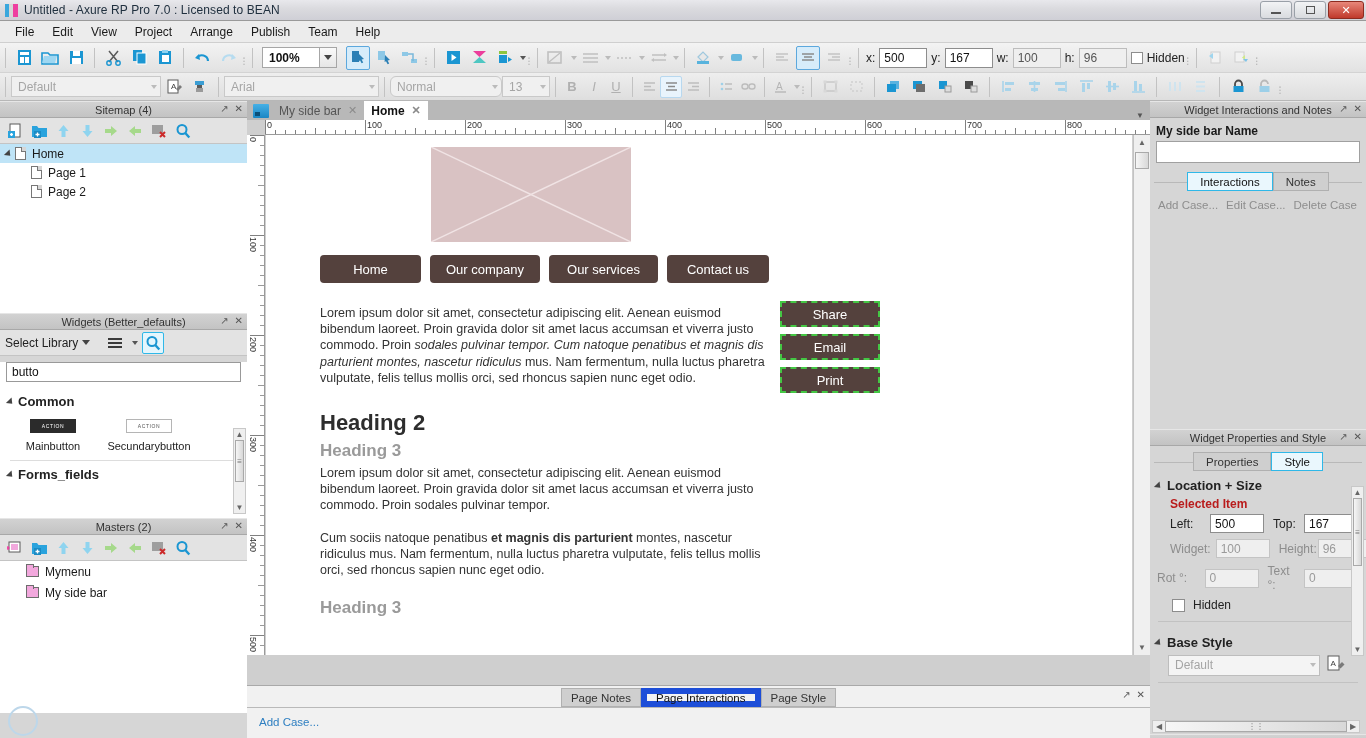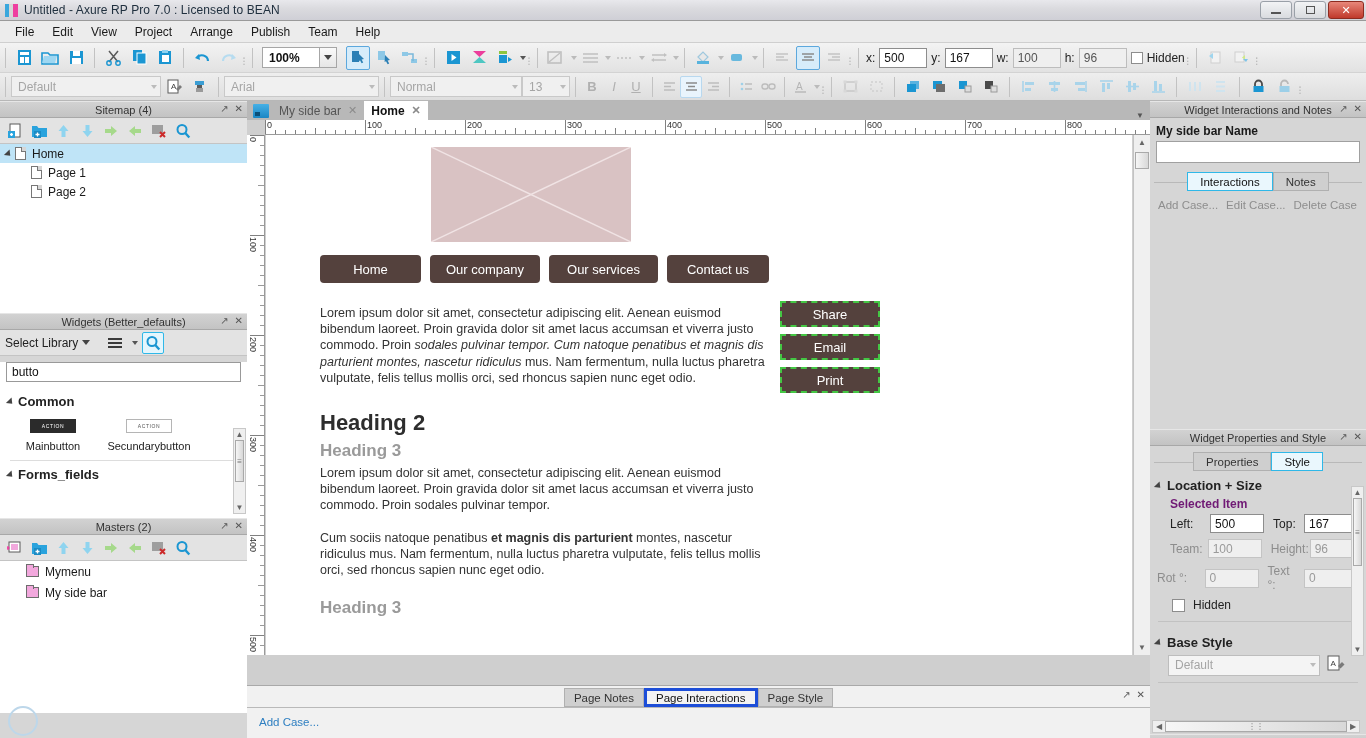--- a/index.html
+++ b/index.html
@@ -148,21 +148,21 @@
   .h1{font-size:30px;font-weight:bold;color:#2d2d2d;letter-spacing:-.3px;}
   .h2{font-size:22px;font-weight:bold;color:#2d2d2d;}
   .h3{font-size:17px;font-weight:bold;color:#9a9a9a;}
   .bodytxt{font-size:12.5px;color:#333;line-height:16.2px;}
   .sidebtn{width:100px;height:26px;background:#54413d;color:#fff;display:flex;align-items:center;justify-content:center;font-size:13px;border:2px dashed #44c744;}
 
   
   .bpanel{position:absolute;left:247px;top:685px;width:903px;height:53px;background:#f1f1f1;border-top:1px solid #a9a9a9;}
   .btabs{position:absolute;left:0;top:2px;width:100%;height:20px;display:flex;justify-content:center;}
   .btab{height:19px;padding:0 9px;display:flex;align-items:center;font-size:11.5px;background:#cfcfcf;border:1px solid #b0b0b0;color:#333;}
-  .btab.active{background:#f3f3f3;border:3px solid #1d4ed8;color:#111;}
+  .btab.active{background:#f3f3f3;border:6px solid #1d4ed8;color:#111;}
   .bpanel-line{position:absolute;left:0;top:21px;width:100%;height:1px;background:#b9b9b9;}
   .addcase{position:absolute;left:12px;top:30px;font-size:11.5px;color:#2e7fc1;}
   .bp-acts{position:absolute;right:5px;top:3px;display:flex;gap:6px;color:#555;font-size:10px;}
 
   
   .rpanel{position:absolute;left:1150px;top:101px;width:216px;height:738px;background:#d6d6d6;}
   .rp-title{font-size:12px;font-weight:bold;color:#1a1a1a;padding:6px 0 3px 6px;}
   .rp-input{margin:0 6px;height:22px;background:#fff;border:1px solid #a0a0a0;}
   .rtabs{display:flex;align-items:center;justify-content:center;gap:0;margin-top:9px;position:relative;}
   .rtabs:before{content:"";position:absolute;left:4px;right:4px;top:50%;height:1px;background:#b9b9b9;}
@@ -454,21 +454,21 @@
         </svg>
     </div>
     <div class="tb-sep"></div>
     <div class="dropfield" style="width:155px;">
       <span>Arial</span>
       <span class="dc">
           <span class="caret-sm" style="border-top-color:#bbb"></span>
         </span>
     </div>
     <div class="tb-sep"></div>
-    <div class="dropfield" style="width:132px;">
+    <div class="dropfield" style="width:112px;border-radius:6px;">
       <span>Normal</span>
       <span class="dc">
           <span class="caret-sm" style="border-top-color:#bbb"></span>
         </span>
     </div>
     <div class="dropfield" style="width:48px;">
       <span>13</span>
       <span class="dc">
           <span class="caret-sm" style="border-top-color:#bbb"></span>
         </span>
@@ -1099,30 +1099,30 @@
     <div style="background:#d6d6d6;height:282px;position:relative;">
       <div class="rtabs" style="margin-top:6px;">
         <div class="rtab">Properties</div>
         <div class="rtab active">Style</div>
       </div>
 
       <div class="sect-hdr">
         <span class="grp-tri"></span>
         <span>Location + Size</span>
       </div>
-      <div style="font-size:12px;font-weight:bold;color:#701a75;padding-left:20px;">Selected Item</div>
+      <div style="font-size:12px;font-weight:bold;color:#b91c1c;padding-left:20px;">Selected Item</div>
 
       <div class="rowf" style="padding-left:20px;">
         <label>Left:</label>
         <input class="rinput" value="500" style="">
         <label style="width:34px;margin-left:4px;">Top:</label>
         <input class="rinput" value="167" style="">
       </div>
       <div class="rowf" style="padding-left:20px;">
-        <label class="dim">Team:</label>
+        <label class="dim">Widget:</label>
         <input class="rinput dim" value="100" style="">
         <label class="dim" style="width:34px;margin-left:4px;">Height:</label>
         <input class="rinput dim" value="96" style="">
       </div>
       <div class="rowf" style="padding-left:7px;">
         <label class="dim">Rot °:</label>
         <input class="rinput dim" value="0" style="">
         <label class="dim" style="width:34px;margin-left:4px;">Text °:</label>
         <input class="rinput dim" value="0" style="">
       </div>

